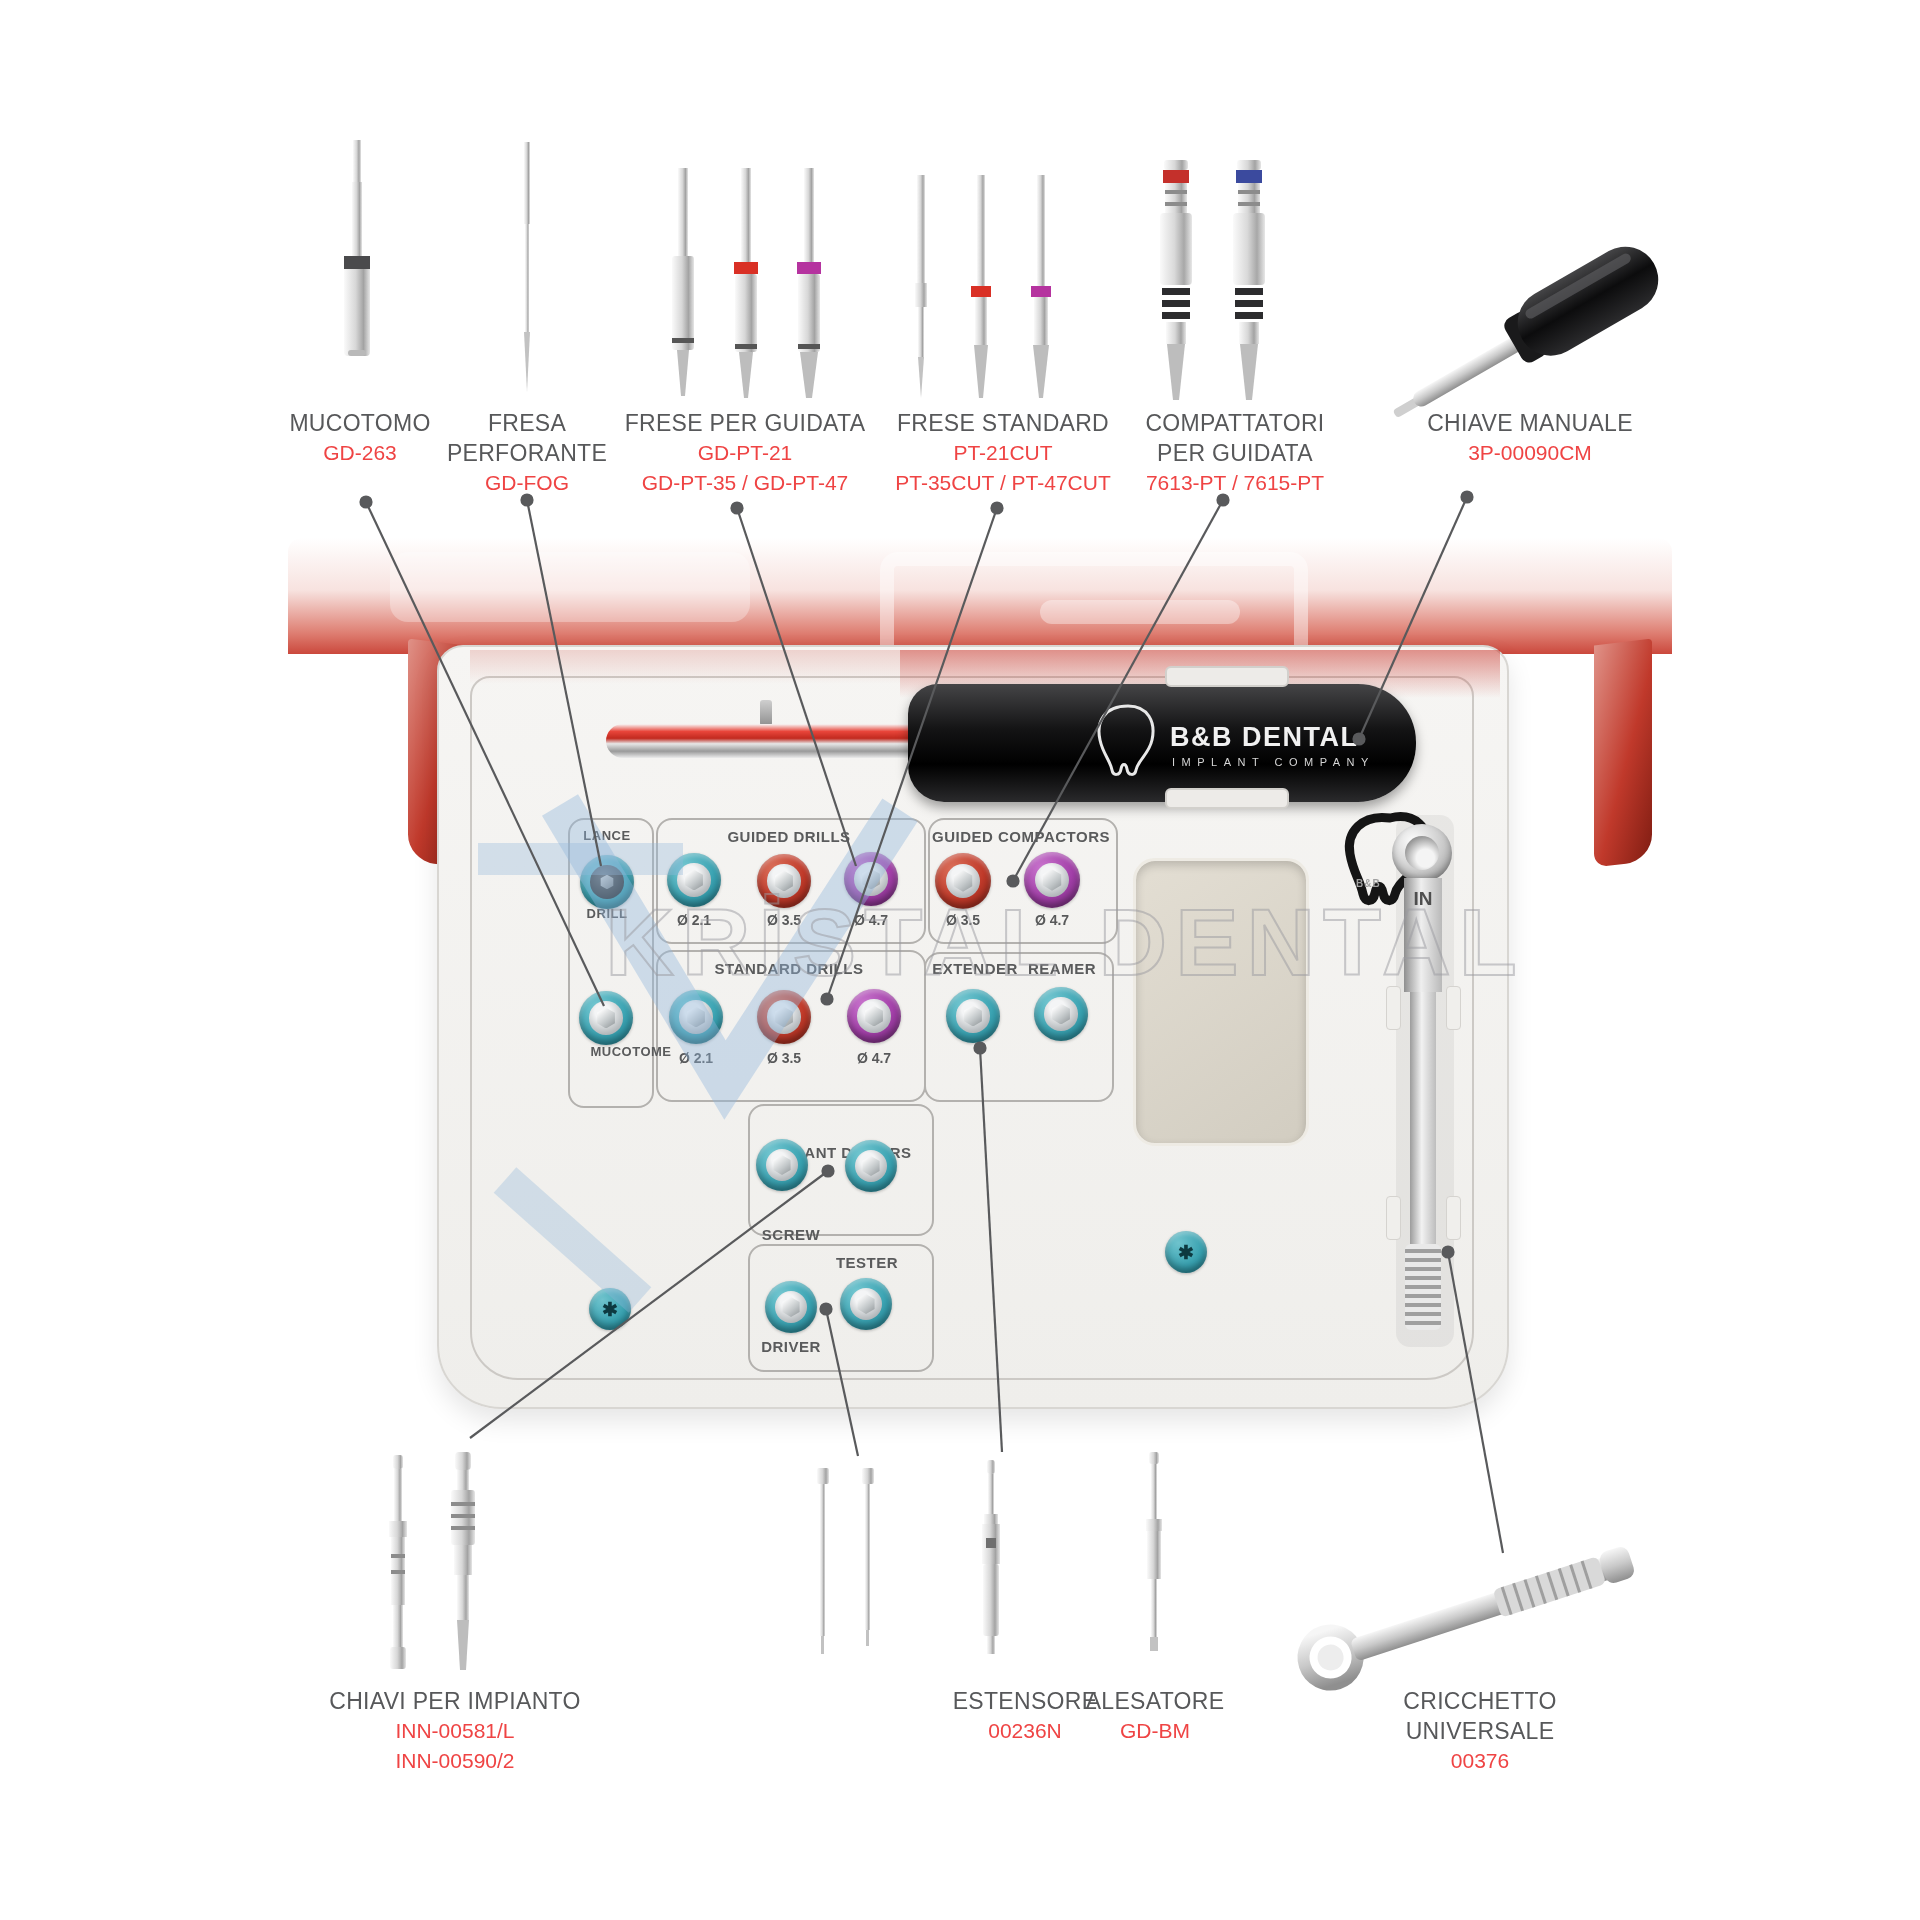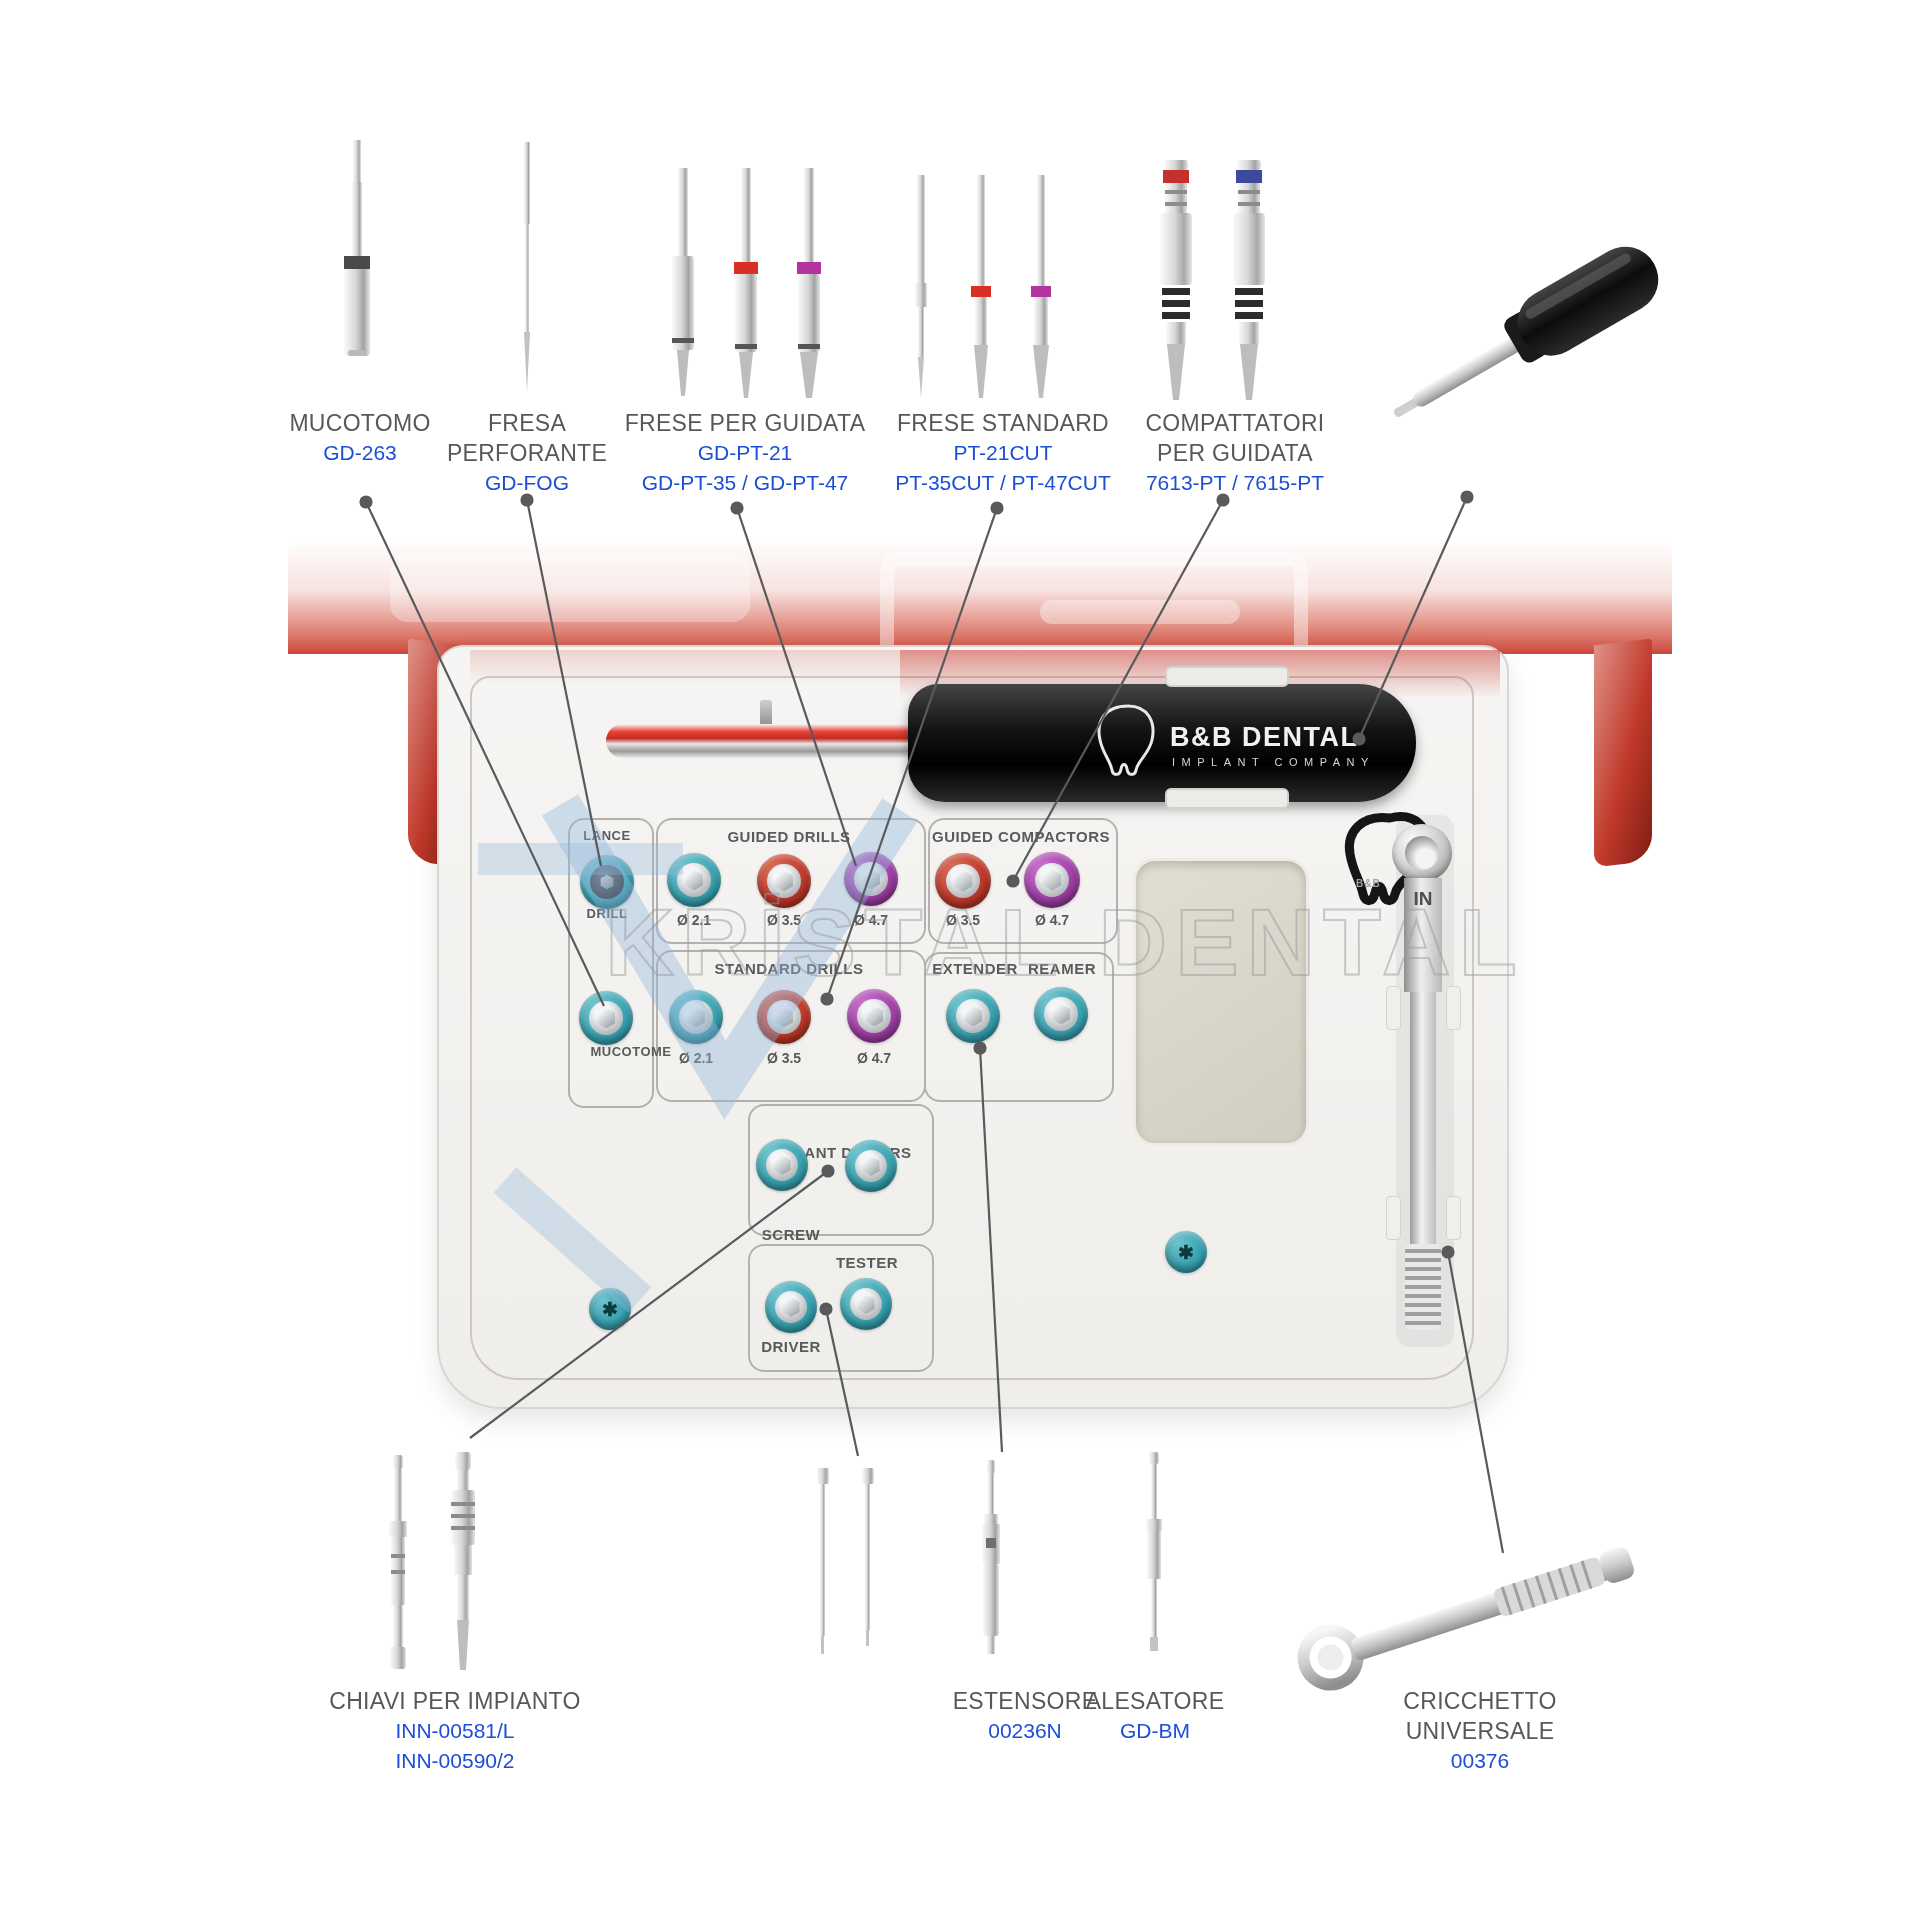--- a/index.html
+++ b/index.html
@@ -3,21 +3,21 @@
 <meta charset="utf-8">
 <style>
   html,body{margin:0;padding:0;background:#fff;}
   #stage{position:relative;width:1920px;height:1920px;background:#fff;overflow:hidden;
          font-family:"Liberation Sans",sans-serif;}
   .abs{position:absolute;}
 
   
   .lblock{position:absolute;width:360px;text-align:center;}
   .lt{font-weight:400;font-size:23px;line-height:30px;color:#57585a;letter-spacing:.3px;}
-  .lc{font-weight:400;font-size:21px;line-height:30px;color:#1d4ed8;}
+  .lc{font-weight:400;font-size:21px;line-height:30px;color:#ef4444;}
 
   
   .lid{left:288px;top:538px;width:1384px;height:116px;border-radius:14px 14px 0 0;
        background:linear-gradient(to bottom,rgba(250,246,245,0) 0%,rgba(236,184,176,.40) 45%,
                   rgba(213,90,74,.78) 82%,rgba(197,52,39,.9) 100%);}
   .lid-shape{background:rgba(255,255,255,.38);border-radius:18px;}
   .wing{width:58px;height:222px;background:linear-gradient(105deg,#e09288,#c0392b 55%,#801d12);}
   .wing.l{left:408px;top:642px;border-radius:4px 0 14px 26px;transform:skewY(7deg);}
   .wing.r{left:1594px;top:642px;border-radius:0 4px 26px 14px;transform:skewY(-7deg);}
   .tray{left:437px;top:645px;width:1068px;height:760px;border:2px solid #d8d6d2;
@@ -473,20 +473,24 @@
   <div class="lblock" style="left:823px;top:408px;">
     <div class="lt">FRESE STANDARD</div>
     <div class="lc">PT-21CUT</div>
     <div class="lc">PT-35CUT / PT-47CUT</div>
   </div>
   <div class="lblock" style="left:1055px;top:408px;">
     <div class="lt">COMPATTATORI</div>
     <div class="lt">PER GUIDATA</div>
     <div class="lc">7613-PT / 7615-PT</div>
   </div>
+  <div class="lblock" style="left:1350px;top:408px;">
+    <div class="lt">CHIAVE MANUALE</div>
+    <div class="lc">3P-00090CM</div>
+  </div>
 
   <div class="lblock" style="left:275px;top:1686px;">
     <div class="lt">CHIAVI PER IMPIANTO</div>
     <div class="lc">INN-00581/L</div>
     <div class="lc">INN-00590/2</div>
   </div>
   <div class="lblock" style="left:845px;top:1686px;">
     <div class="lt">ESTENSORE</div>
     <div class="lc">00236N</div>
   </div>

